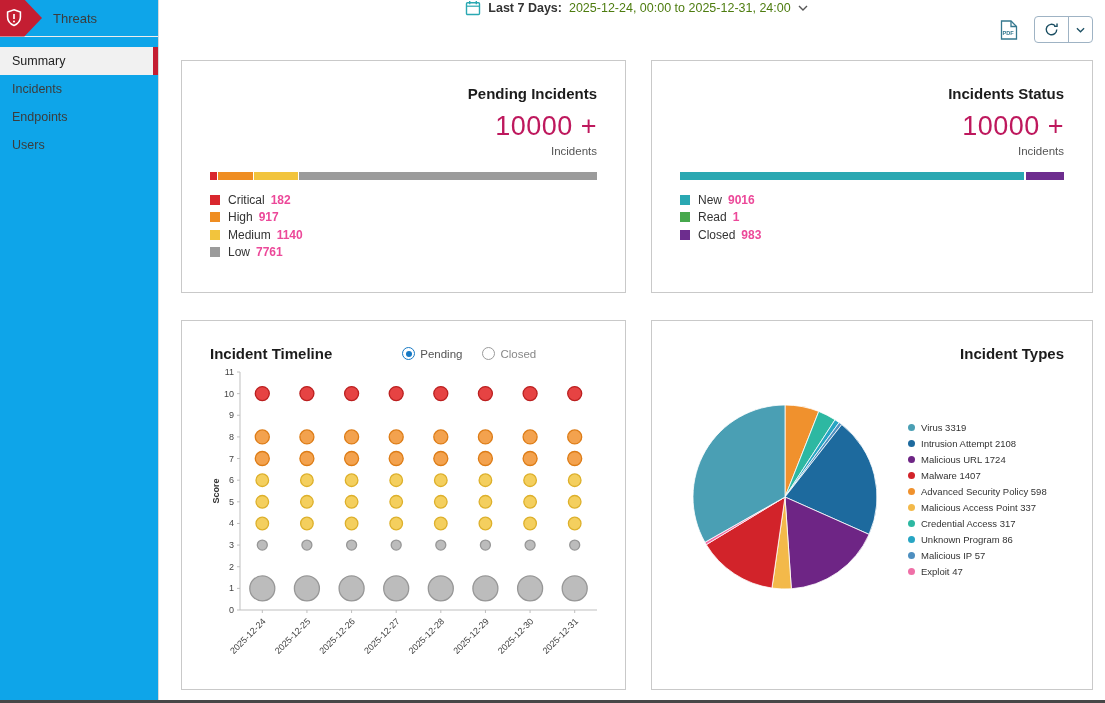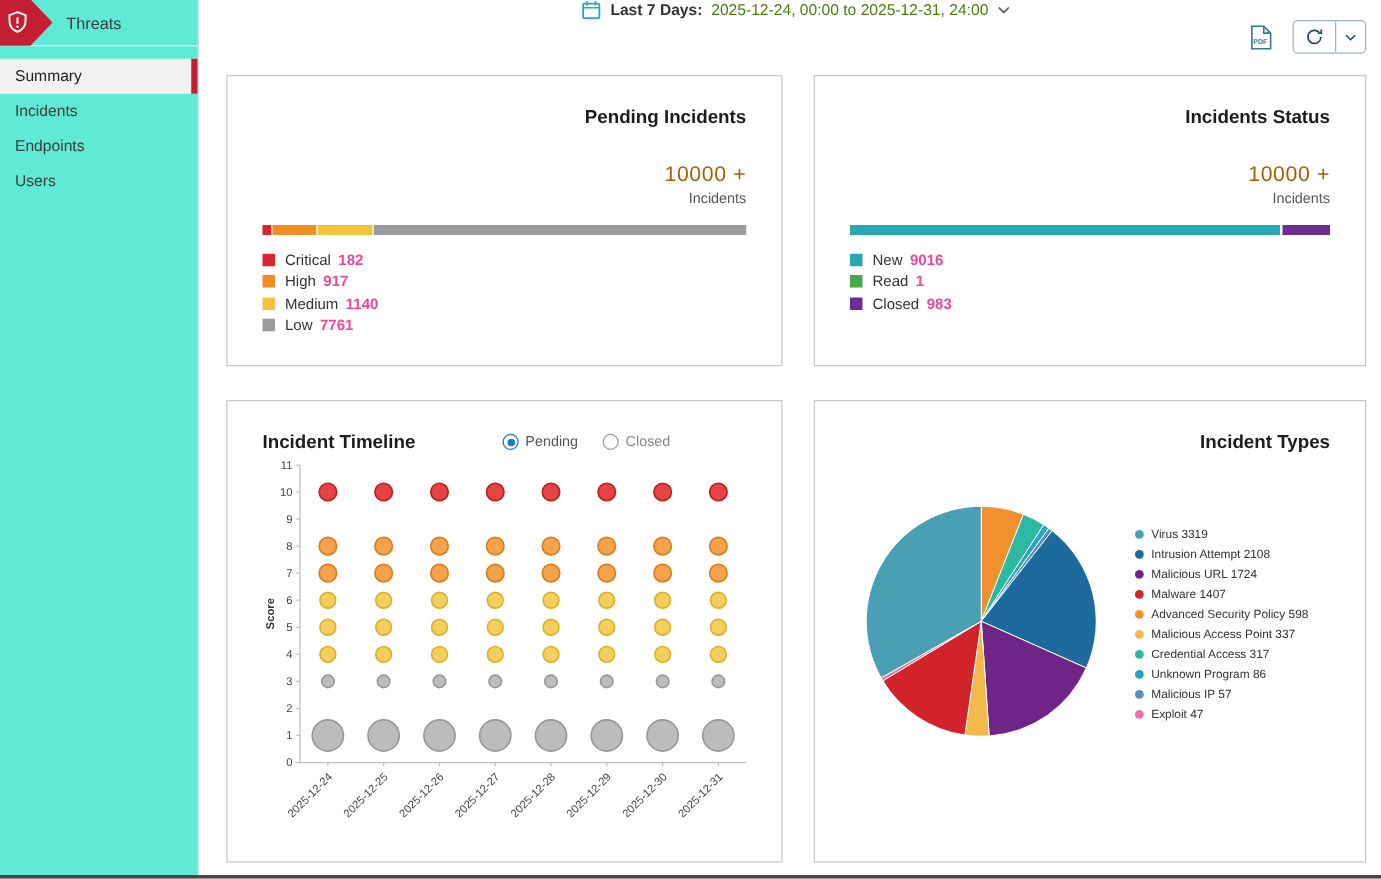--- a/index.html
+++ b/index.html
@@ -4,21 +4,21 @@
 <style>
   * { box-sizing: border-box; margin: 0; padding: 0; }
   html,body { width: 1105px; height: 703px; }
   body {
     font-family: "Liberation Sans", sans-serif;
     background: #fff; color: #333; position: relative; overflow: hidden;
   }
   .app { display: flex; width: 1105px; height: 700px; }
 
   
-  .sidebar { width: 159px; flex-shrink: 0; background: #5eead4; border-right: 1px solid #d9d9d9; }
+  .sidebar { width: 159px; flex-shrink: 0; background: #0ea5e9; border-right: 1px solid #d9d9d9; }
   .sidebar-header { height: 37px; display: flex; align-items: center; border-bottom: 1px solid #ededed; }
   .logo-flag {
     width: 42px; height: 37px; background: #c41e32;
     clip-path: polygon(0 0, 58% 0, 100% 50%, 58% 100%, 0 100%);
     display: flex; align-items: center; padding-left: 3px; flex-shrink: 0;
   }
   .sidebar-title { font-size: 13px; color: #3c3c3c; margin-left: 11px; }
   .sidebar-menu { margin-top: 10px; }
   .menu-item {
     position: relative; padding: 7px 12px; font-size: 12.5px; color: #3c3c3c; cursor: pointer;
@@ -44,21 +44,21 @@
   .refresh-caret { display: flex; align-items: center; padding: 0 7px; border-left: 1px solid #9fb3c4; }
 
   
   .cards {
     display: grid; grid-template-columns: 445px 442px; grid-template-rows: 233px 370px;
     gap: 27px 25px; margin: 4px 0 0 22px;
   }
   .card { border: 1px solid #c9c9c9; background: #fff; padding: 24px 28px; overflow: hidden; text-align: right; }
   .card h2 { font-size: 15px; font-weight: 700; color: #1c1c1c; }
 
-  .big-num { font-size: 17px; color: #a16207; margin-top: 28px; letter-spacing: .5px; }
+  .big-num { font-size: 27px; color: #be185d; margin-top: 9px; letter-spacing: .5px; }
   .num-label { font-size: 11.5px; color: #555; margin-top: 3px; }
   .stack-bar { display: flex; gap: 1px; height: 8px; margin-top: 15px; }
   .seg { min-width: 0; }
   .legend { margin-top: 11px; }
   .legend-row { display: flex; align-items: center; height: 17.5px; font-size: 12px; color: #333; }
   .swatch { width: 10px; height: 10px; margin-right: 8px; flex-shrink: 0; }
   .lg-val { font-weight: 700; margin-left: 6px; color: #ec4899; }
 
   
   .card-head { display: flex; align-items: center; }

